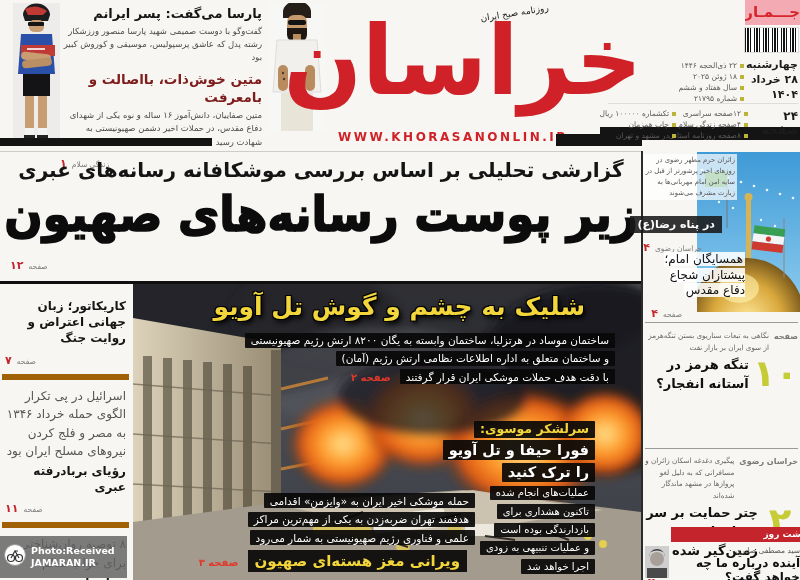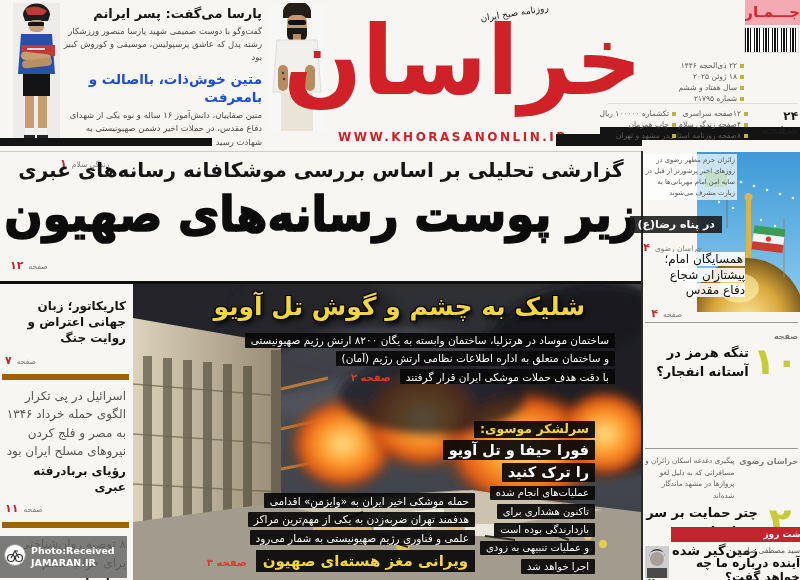--- a/index.html
+++ b/index.html
@@ -6,21 +6,21 @@
   .page{position:relative;width:800px;height:580px;background:#f7f6f2;overflow:hidden;
         font-family:"DejaVu Sans",sans-serif;direction:rtl;}
   .abs{position:absolute;}
   .rtl{direction:rtl;text-align:right;}
 
   
   .cyclist{left:13px;top:3px;width:47px;height:141px;}
   .life-text{left:60px;top:6px;width:202px;}
   .life-h1{font-size:13px;font-weight:bold;color:#161616;line-height:1.2;}
   .life-sub{font-size:8.5px;color:#4c4c4c;line-height:1.55;margin-top:3px;}
-  .life-h2{font-size:13.5px;font-weight:bold;color:#1d4ed8;line-height:1.3;margin-top:7px;}
+  .life-h2{font-size:13.5px;font-weight:bold;color:#7f1d1d;line-height:1.3;margin-top:7px;}
   .life-tag{margin-top:3px;text-align:left;}
   .man-photo{left:267px;top:3px;width:59px;height:128px;}
   .masthead{left:330px;top:0;width:312px;height:130px;}
   .m-tagline{position:absolute;left:150px;top:8px;font-size:9px;color:#222;transform:rotate(-9deg);}
   .m-logo{position:absolute;left:0;top:14px;width:100%;text-align:center;font-size:92px;line-height:1.05;
           font-weight:bold;color:#cf2127;transform:scaleY(1.04);}
   .bar-left{left:0;top:138px;width:212px;height:8px;background:#141414;}
   .url{left:338px;top:130px;width:220px;text-align:center;font-size:12px;font-weight:bold;
        letter-spacing:2.5px;color:#cf2127;direction:ltr;}
   .bar-right{left:556px;top:134px;width:86px;height:12px;background:#141414;}
@@ -72,21 +72,21 @@
      text-shadow:1px 1px 0 #000,-1px 1px 0 #000,1px -1px 0 #000,-1px -1px 0 #000,2px 3px 5px #000;}
   .ph-deck{position:absolute;top:46px;right:26px;width:440px;text-align:right;line-height:1.15;}
   .chip{display:inline-block;background:rgba(8,8,8,.92);color:#fff;padding:1.5px 6px;margin-top:2.5px;
         border-radius:1px;font-size:10.5px;}
   .redpage{color:#e0392b;font-weight:bold;font-size:10px;margin:0 4px;}
   .quote{position:absolute;top:134px;right:46px;width:160px;text-align:right;line-height:1.15;}
   .q-kick{font-size:12.5px;font-weight:bold;color:#f2d63b;background:rgba(8,8,8,.92);}
   .q-big{font-size:14.5px;font-weight:bold;}
   .q-small{font-size:10px;}
   .side-lines{position:absolute;bottom:34px;left:42px;width:300px;text-align:right;line-height:1.15;}
-  .side-title{position:absolute;bottom:8px;left:56px;width:300px;text-align:center;}
+  .side-title{position:absolute;bottom:8px;left:34px;width:300px;text-align:right;}
   .st-chip{display:inline-block;background:rgba(8,8,8,.92);color:#f2d63b;font-size:15px;font-weight:bold;
            padding:2px 7px;}
 
   
   .vline{left:641px;top:151px;width:2px;height:429px;background:#2b2b2b;}
   .shrine{left:645px;top:152px;width:155px;height:166px;}
   .shrine-photo{position:absolute;left:52px;top:0;width:103px;height:160px;}
   .shrine-sub{position:absolute;right:63px;top:2px;width:90px;font-size:6.8px;color:#555;line-height:1.6;
               background:rgba(255,255,255,.72);padding:1px 2px;}
   .shrine-otitle{position:absolute;right:78px;top:64px;background:rgba(25,25,25,.88);color:#fff;
@@ -172,20 +172,25 @@
     <div class="m-logo">خراسان</div>
   </div>
   <div class="abs bar-left"></div>
   <div class="abs url">WWW.KHORASANONLIN.IR</div>
   <div class="abs bar-right"></div>
   <div class="abs sidebar-topbar"></div>
   <div class="abs top-sep"></div>
 
   <div class="abs corner-tab">جـــمـار</div>
   <div class="abs barcode"></div>
+  <div class="abs issue-date">
+    <div>چهارشنبه</div>
+    <div>۲۸ خرداد</div>
+    <div>۱۴۰۴</div>
+  </div>
   <div class="abs issue-bullets">
     <div class="brow">
         <span class="dot"></span>
         <span class="btxt">۲۲ ذی‌الحجه ۱۴۴۶</span>
       </div>
     <div class="brow">
         <span class="dot"></span>
         <span class="btxt">۱۸ ژوئن ۲۰۲۵</span>
       </div>
     <div class="brow">
@@ -444,20 +449,21 @@
       <span class="plabel">صفحه</span>
       <span class="pnum">۴</span>
     </div>
   </div>
 
   <div class="abs sb-div" style="top:322px;"></div>
 
   <div class="abs sb-item rtl" style="top:330px;">
     <div class="sb-toprow">
       <span class="sb-label">صفحه</span>
+      <span class="sb-sub">نگاهی به تبعات سناریوی بستن تنگه‌هرمز از سوی ایران بر بازار نفت</span>
     </div>
     <div class="sb-mainrow">
       <span class="sb-num">۱۰</span>
       <div class="sb-title">تنگه هرمز در آستانه انفجار؟</div>
     </div>
   </div>
 
   <div class="abs sb-div" style="top:448px;"></div>
 
   <div class="abs sb-item rtl" style="top:455px;">

